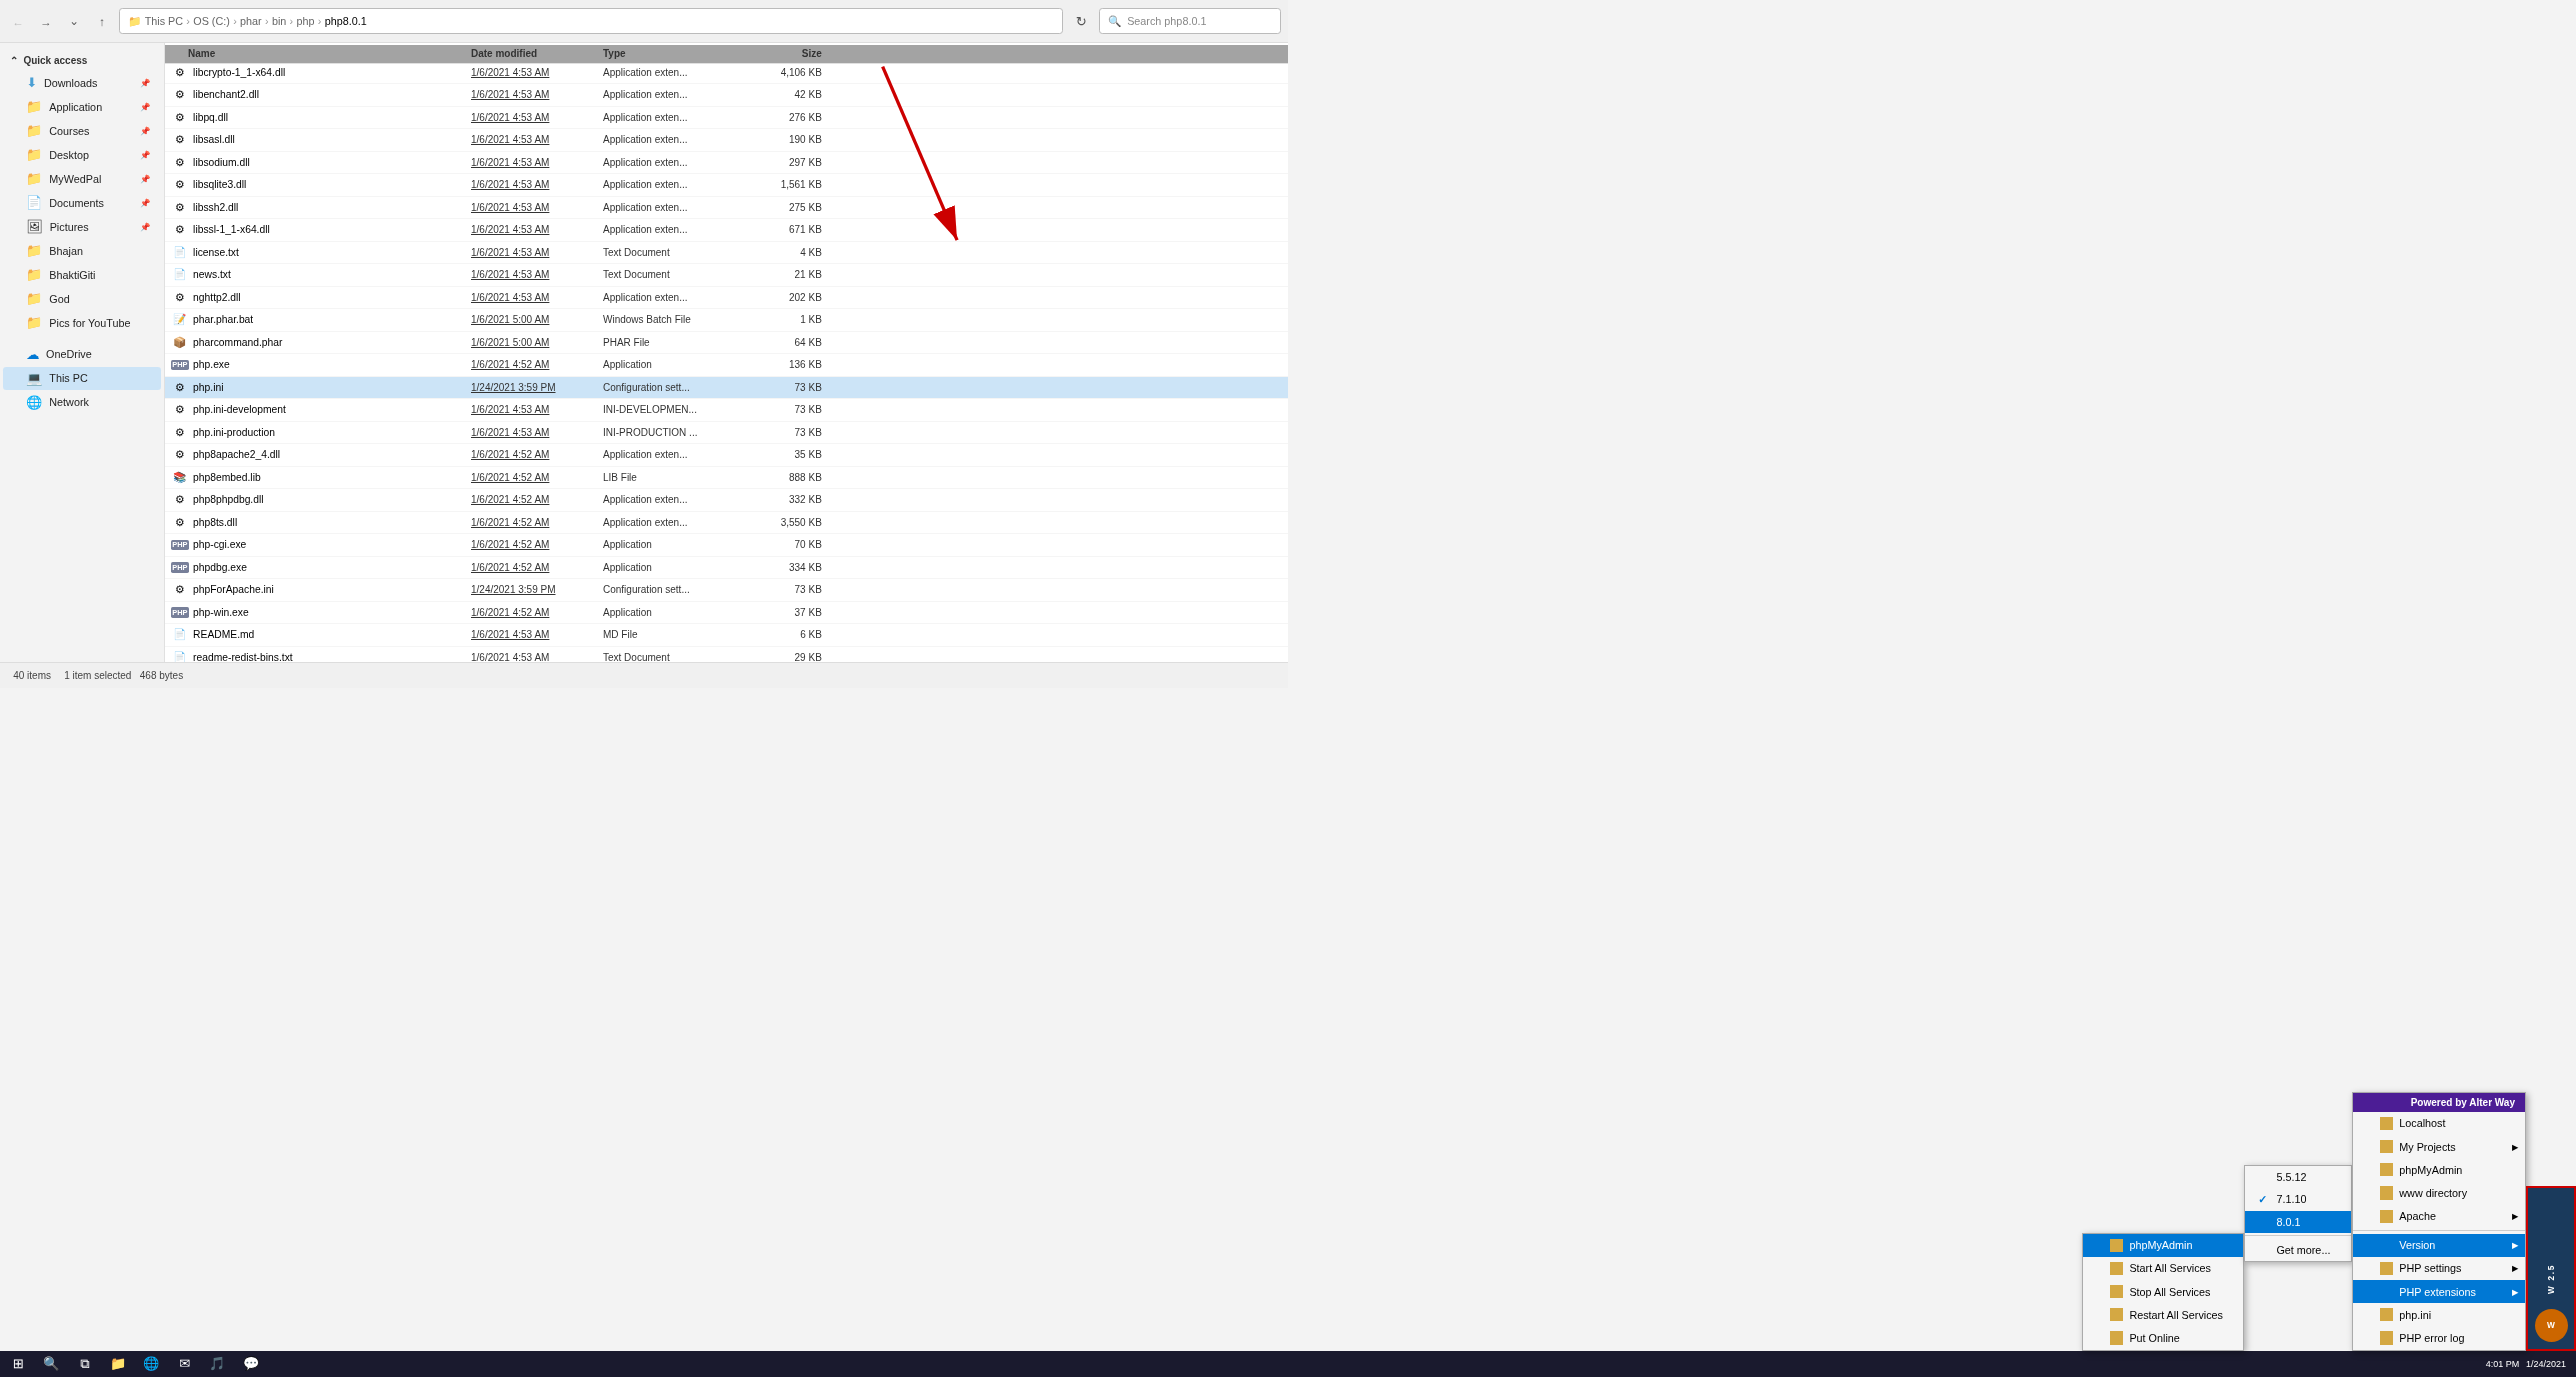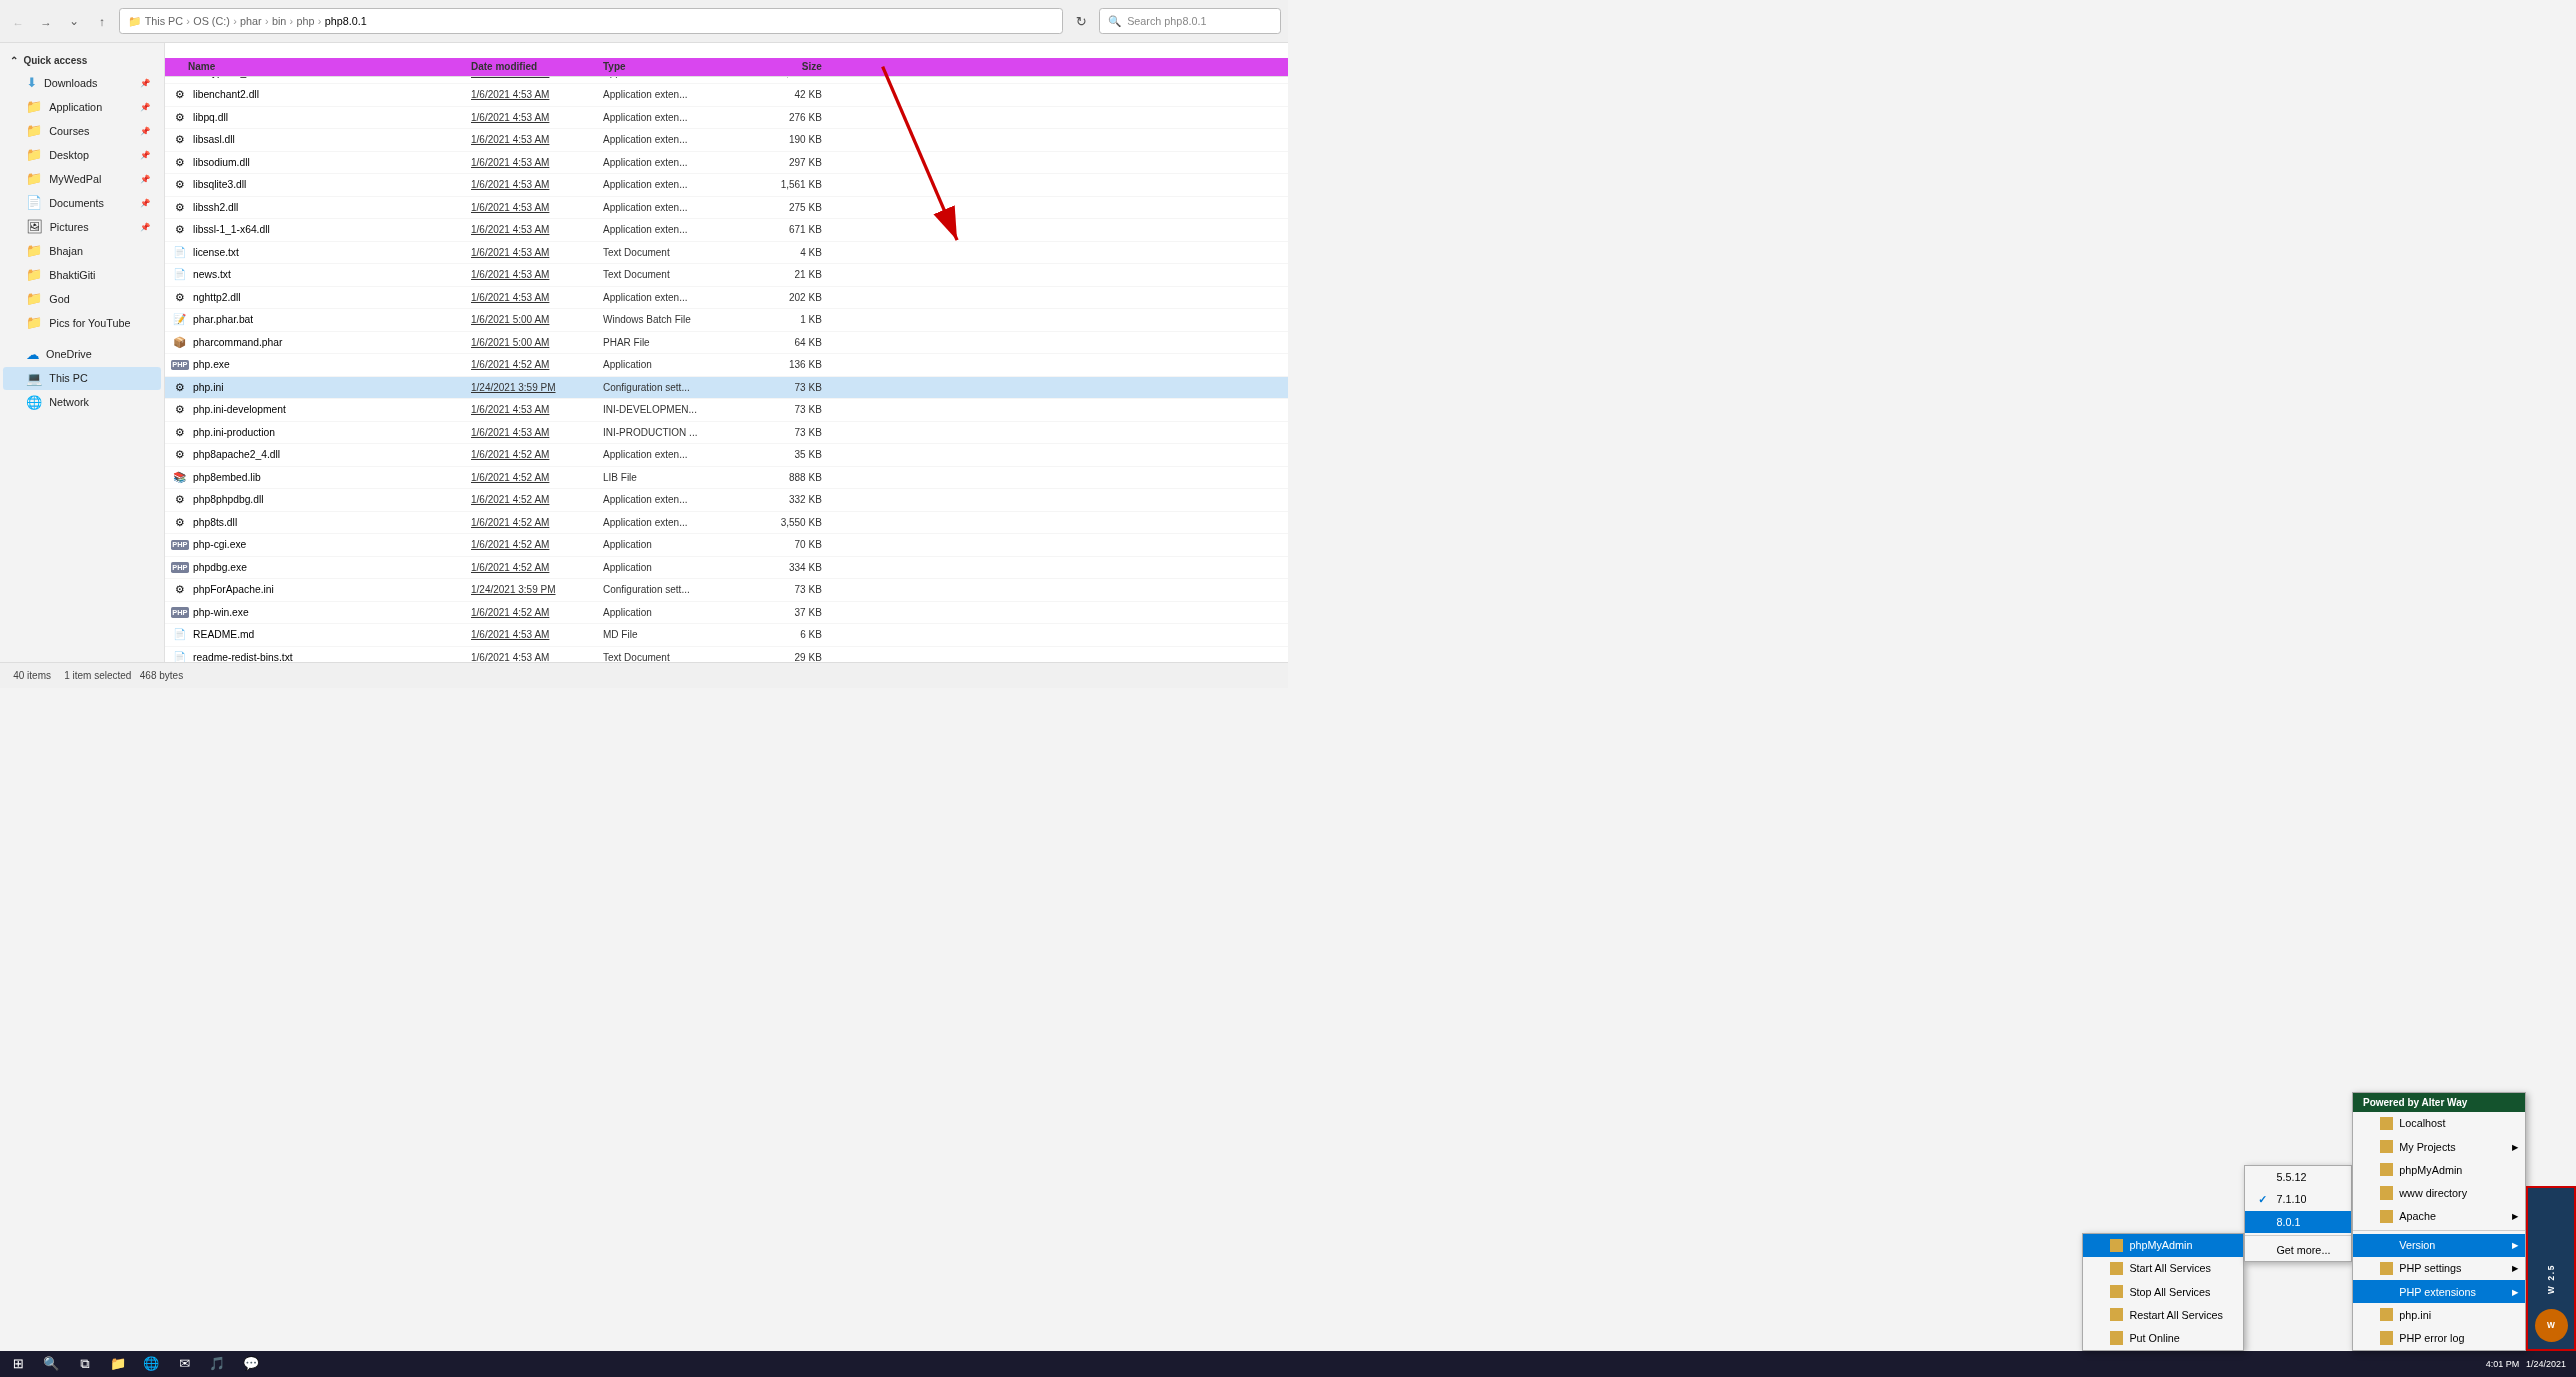--- a/index.html
+++ b/index.html
@@ -109,23 +109,23 @@
       background: white;
       overflow: hidden;
       display: flex;
       flex-direction: column;
     }
     .file-list-header {
       display: flex;
       align-items: flex-start;
       padding: 3.3px 0;
       border-bottom: 0.8px solid #e0e0e0;
-      background: #d946ef;
+      background: #a3a3a3;
       position: sticky;
-      top: 15px;
+      top: 2px;
     }
     .col-name { width: 306px; padding-left: 23px; font-weight: 600; font-size: 10px; color: #333; }
     .col-date { width: 132px; font-weight: 600; font-size: 10px; color: #333; }
     .col-type { width: 149px; font-weight: 600; font-size: 10px; color: #333; }
     .col-size { width: 83px; font-weight: 600; font-size: 10px; color: #333; text-align: right; padding-right: 13.2px; }
 
     .file-list-body {
       overflow-y: auto;
       flex: 1;
     }
@@ -174,26 +174,26 @@
     .context-menu-item.highlighted { background: #0078d4; color: white; }
     .context-menu-item.has-sub::after {
       content: '▶';
       position: absolute;
       right: 6.6px;
       font-size: 8.3px;
     }
     .menu-separator { height: 0.8px; background: #ccc; margin: 2.5px 0; }
 
     .powered-bar {
-      background: #14532d;
+      background: #4c1d95;
       color: white;
       font-size: 10px;
       font-weight: 600;
       padding: 4.1px 10px;
-      text-align: left;
+      text-align: right;
     }
 
     .version-item {
       padding: 5px 20px 5px 13.2px;
       font-size: 10.8px;
       display: flex;
       align-items: center;
       gap: 6.6px;
       cursor: pointer;
       position: relative;

